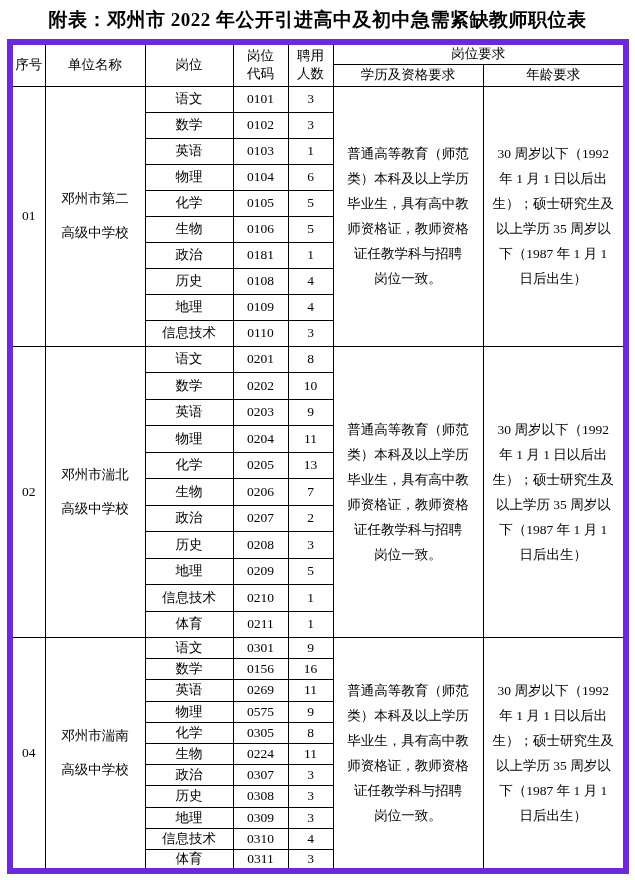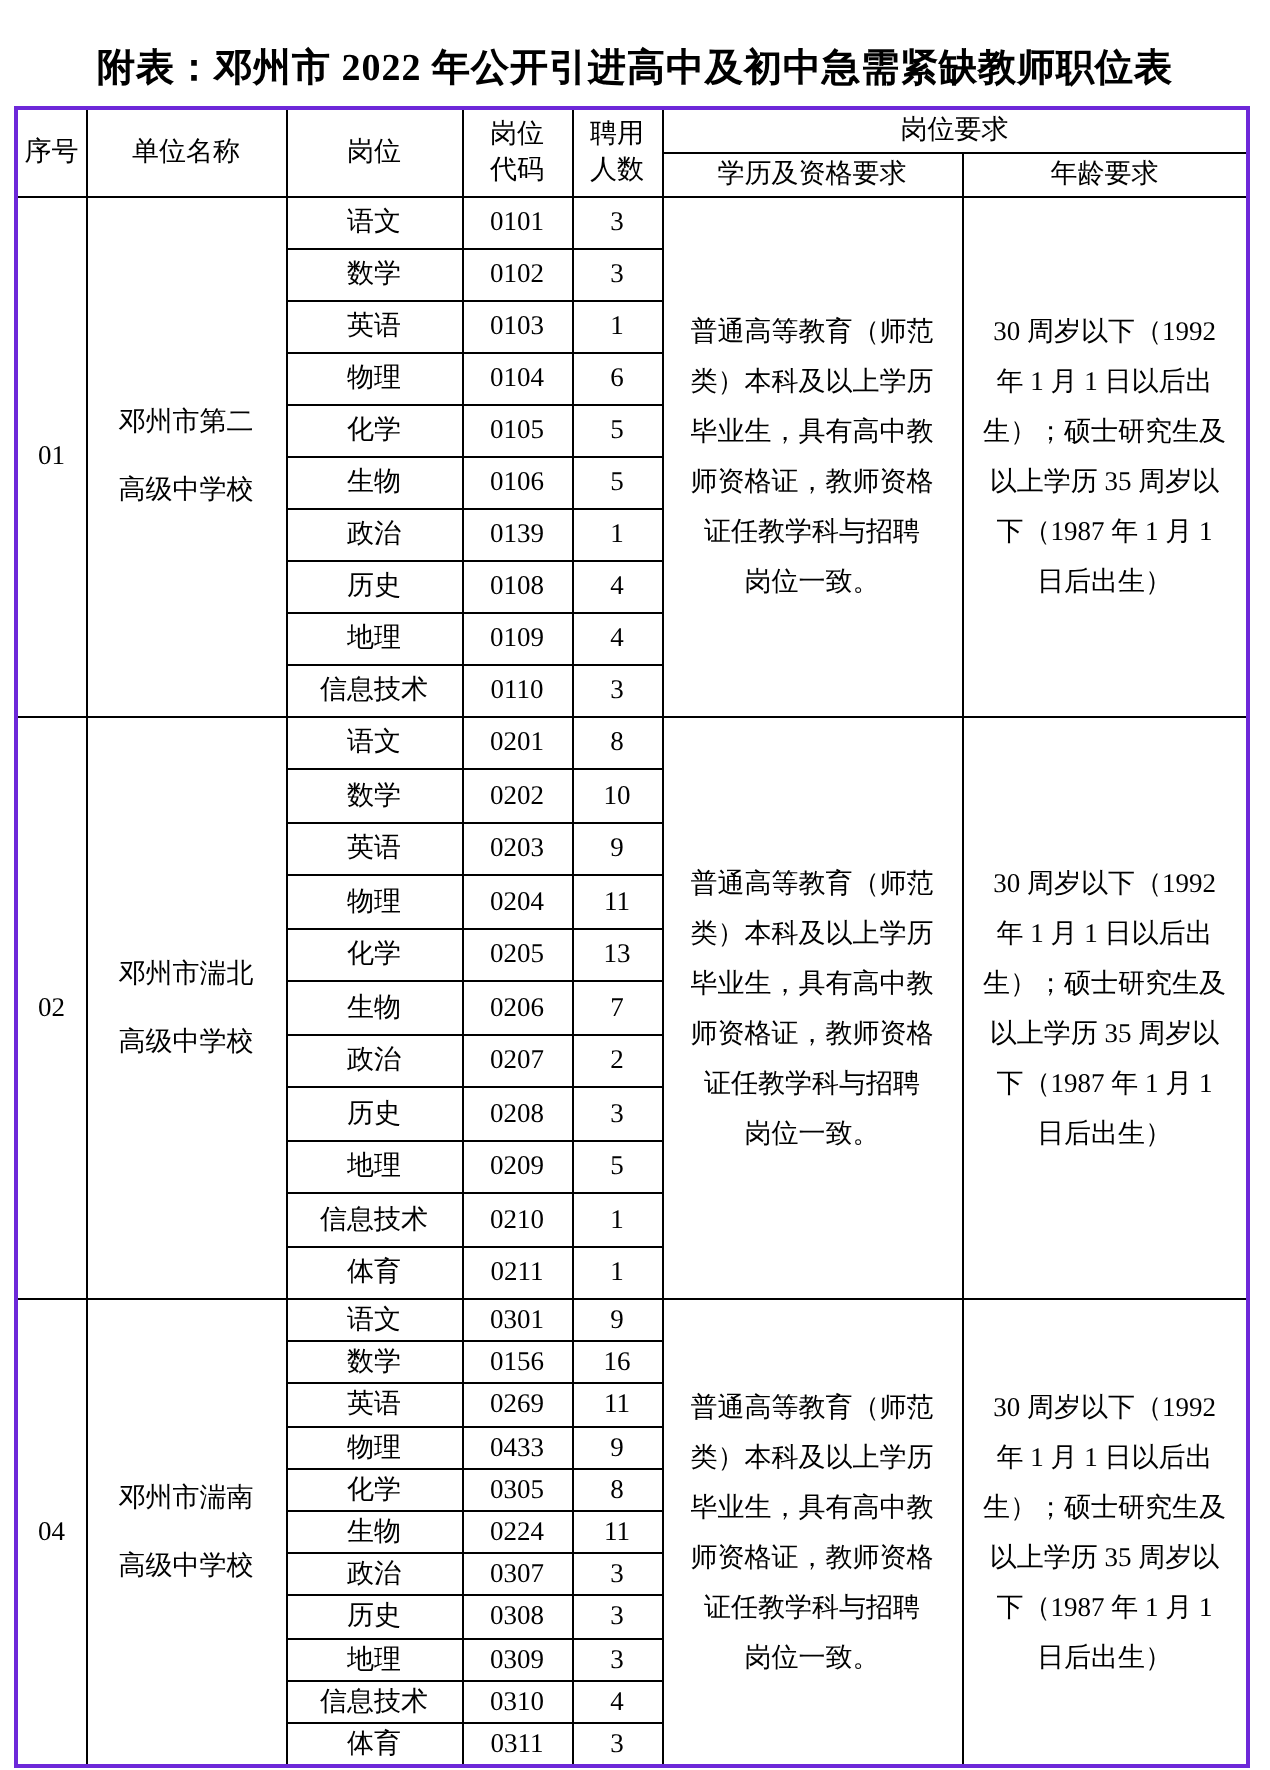--- a/index.html
+++ b/index.html
@@ -10,33 +10,33 @@
     font-family: "Liberation Serif", "DejaVu Serif", serif;
   }
   .page {
     position: relative;
     width: 635px;
     height: 885px;
     background: #ffffff;
     overflow: hidden;
   }
   .title {
-    padding-top: 21px;
+    padding-top: 7px;
     text-align: center;
     font-weight: bold;
     font-size: 19px;
     letter-spacing: 0.5px;
     white-space: nowrap;
   }
   table.positions {
     border-collapse: collapse;
     table-layout: fixed;
     margin: 6px 0 0 7px;
     width: 616px;
-    border: 2px solid #6d28d9;
+    border: 6px solid #6d28d9;
     padding-left: 21px;
   }
   table.positions th,
   table.positions td {
     border: 1px solid #000000;
     font-size: 13.5px;
     font-weight: normal;
     padding: 0;
     text-align: center;
     vertical-align: middle;
@@ -128,21 +128,21 @@
           <td>0105</td>
           <td>5</td>
         </tr>
         <tr class="sec0">
           <td>生物</td>
           <td>0106</td>
           <td>5</td>
         </tr>
         <tr class="sec0">
           <td>政治</td>
-          <td>0139</td>
+          <td>0181</td>
           <td>1</td>
         </tr>
         <tr class="sec0">
           <td>历史</td>
           <td>0108</td>
           <td>4</td>
         </tr>
         <tr class="sec0">
           <td>地理</td>
           <td>0109</td>
@@ -248,21 +248,21 @@
           <td>0156</td>
           <td>16</td>
         </tr>
         <tr class="sec2">
           <td>英语</td>
           <td>0269</td>
           <td>11</td>
         </tr>
         <tr class="sec2">
           <td>物理</td>
-          <td>0433</td>
+          <td>0575</td>
           <td>9</td>
         </tr>
         <tr class="sec2">
           <td>化学</td>
           <td>0305</td>
           <td>8</td>
         </tr>
         <tr class="sec2">
           <td>生物</td>
           <td>0224</td>

